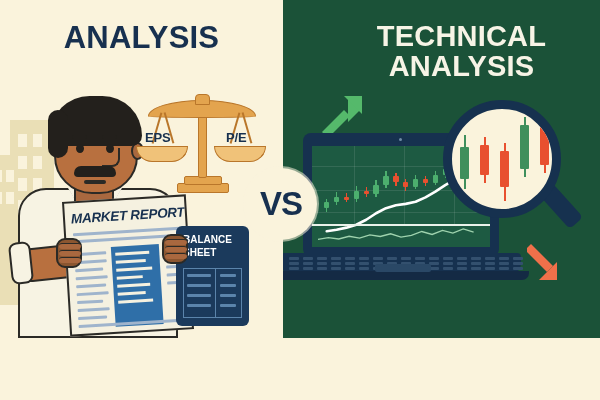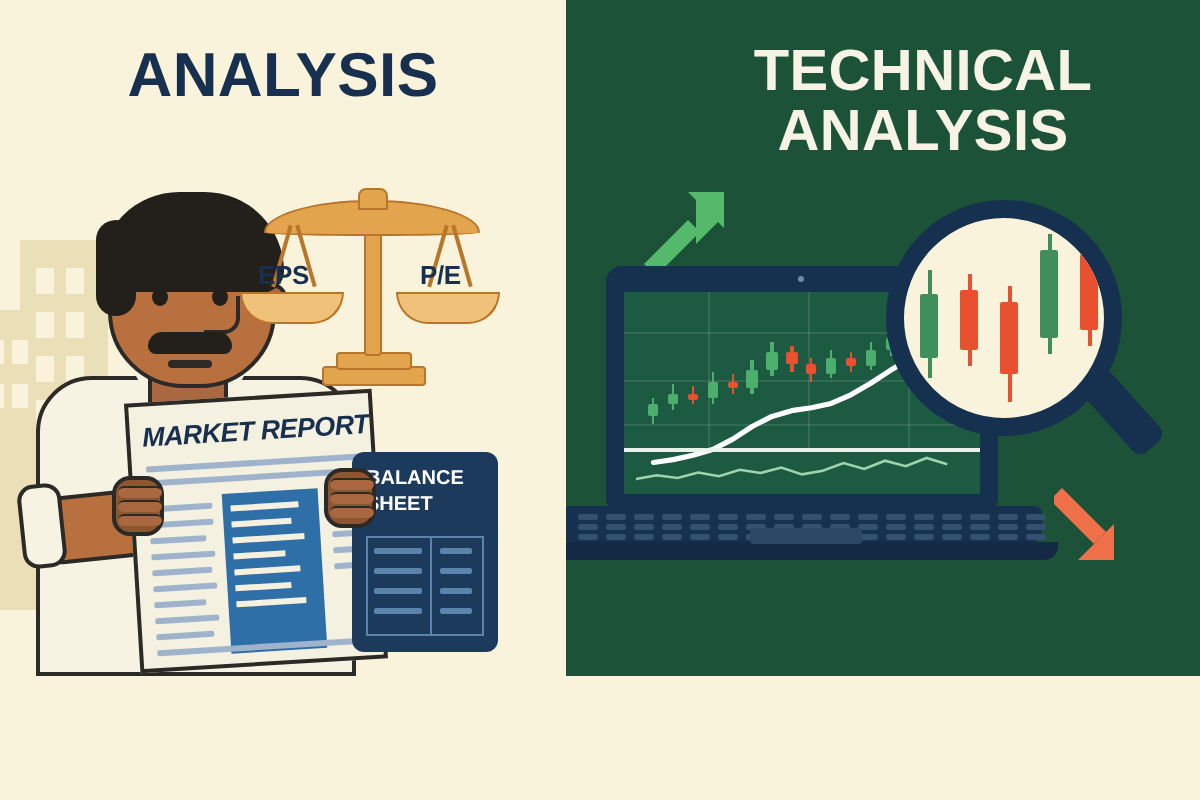--- a/index.html
+++ b/index.html
@@ -69,21 +69,21 @@
   .finger{position:absolute;width:22px;height:5px;background:#a9683f;border-radius:3px;border-top:1.5px solid #2b2a26;}
 
   
   .bsheet{position:absolute;left:176px;top:226px;width:73px;height:100px;background:#1b3a5c;border-radius:6px;overflow:hidden;}
   .bs-title{position:absolute;left:7px;top:8px;color:#ffffff;font-size:10px;font-weight:bold;line-height:1.15;}
   .bs-row{position:absolute;height:3px;background:#5b84ab;border-radius:1px;}
   .bs-grid{position:absolute;left:7px;top:42px;width:59px;height:50px;border:1px solid #5b84ab;box-sizing:border-box;}
   .bs-vline{position:absolute;left:39px;top:42px;width:1px;height:50px;background:#5b84ab;}
 
   
-  .scale{position:absolute;left:130px;top:92px;width:112px;height:104px;}
+  .scale{position:absolute;left:146px;top:92px;width:112px;height:104px;}
   .sc-post{position:absolute;left:52px;top:14px;width:9px;height:72px;background:#e3a44e;border:1.6px solid #b9762a;box-sizing:border-box;border-radius:2px;}
   .sc-base1{position:absolute;left:38px;top:84px;width:38px;height:9px;background:#e3a44e;border:1.6px solid #b9762a;box-sizing:border-box;border-radius:2px;}
   .sc-base2{position:absolute;left:31px;top:91px;width:52px;height:10px;background:#e3a44e;border:1.6px solid #b9762a;box-sizing:border-box;border-radius:2px;}
   .sc-beam{position:absolute;left:2px;top:8px;width:108px;height:18px;
     background:#e3a44e;border:1.6px solid #b9762a;box-sizing:border-box;
     border-radius:50%/ 90% 90% 10% 10%;}
   .sc-knob{position:absolute;left:49px;top:2px;width:15px;height:11px;background:#e3a44e;border:1.6px solid #b9762a;box-sizing:border-box;border-radius:4px 4px 0 0;}
   .sc-pan{position:absolute;width:52px;height:16px;background:#f0c279;border:1.6px solid #b9762a;box-sizing:border-box;border-radius:0 0 26px 26px;}
   .sc-string{position:absolute;width:1.5px;height:32px;background:#b9762a;}
   .sc-label{position:absolute;color:#17304f;font-size:13px;font-weight:bold;letter-spacing:-.2px;}
@@ -373,15 +373,16 @@
         <path d="M30 42 L12 42 L30 24 Z" fill="#f0704a"></path>
       </svg>
     </div>
 
     <div class="title title-right" style="left:0;width:357px;">
       <div>TECHNICAL</div>
       <div>ANALYSIS</div>
     </div>
   </div>
 
+  <div class="vs-circle">VS</div>
 
 
 </div>
 
 </body></html>

